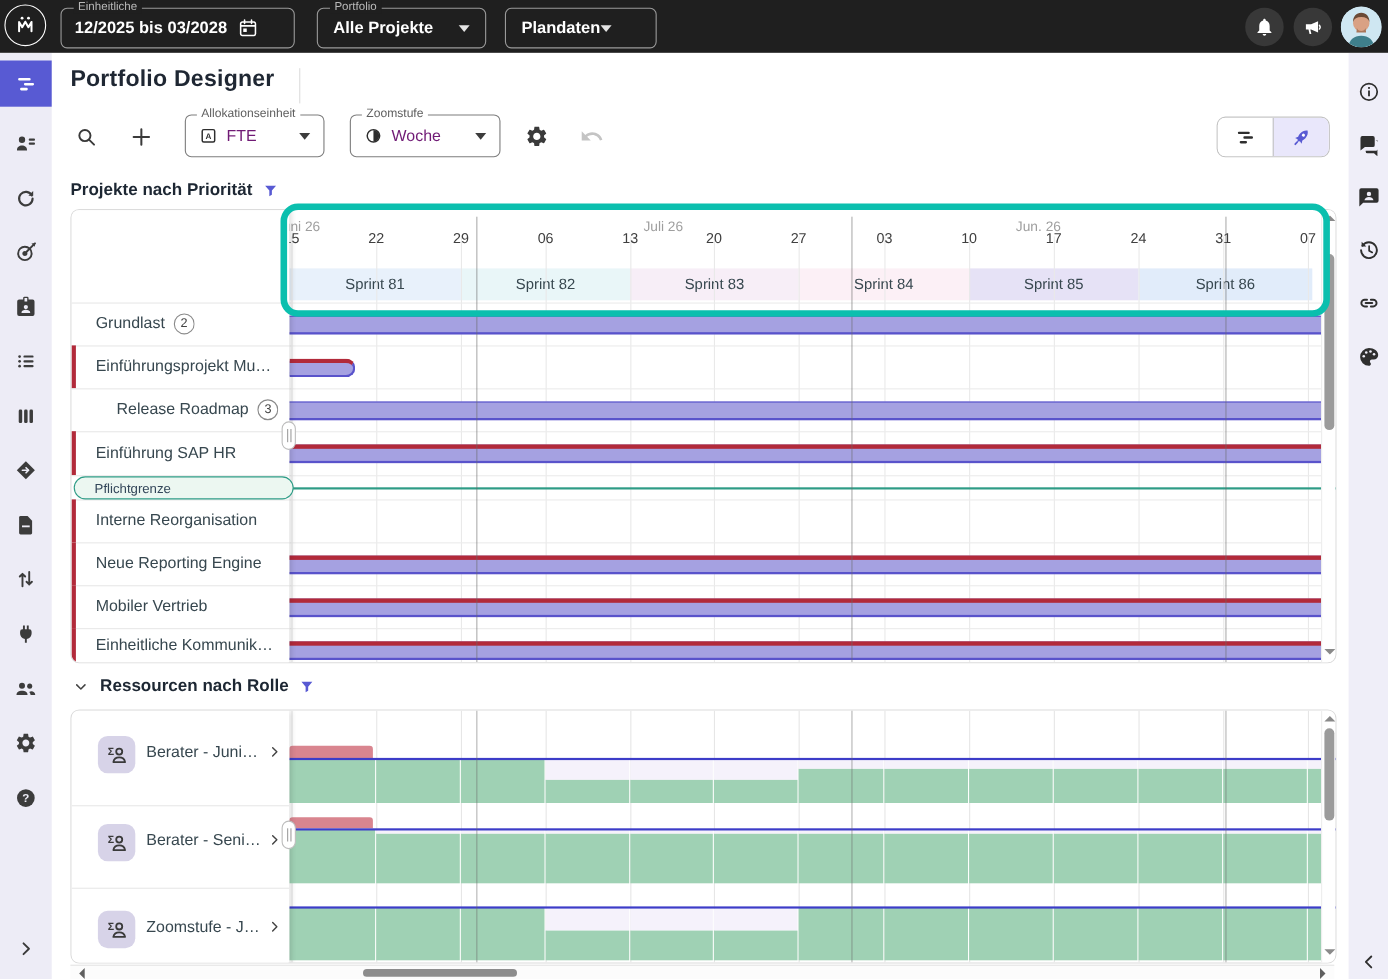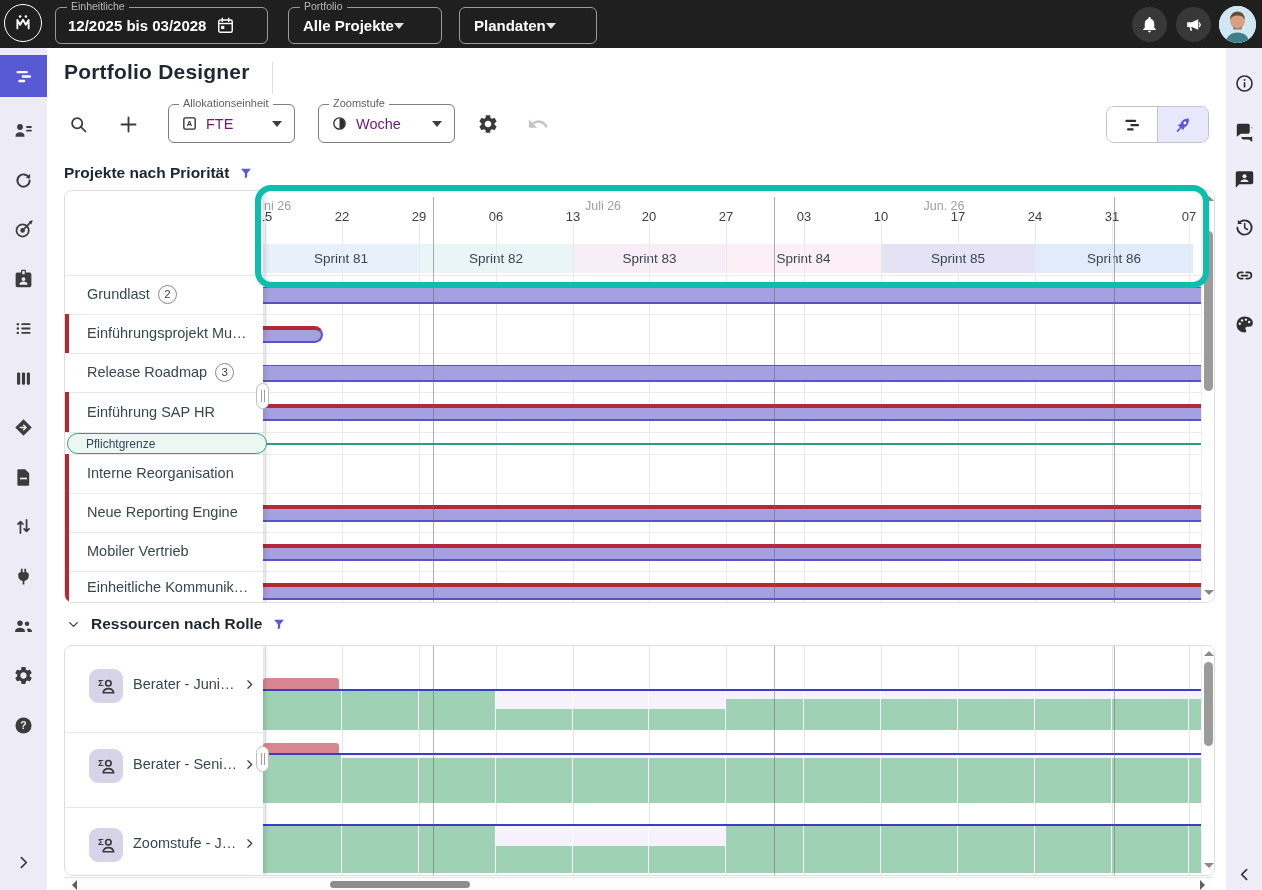--- a/index.html
+++ b/index.html
@@ -78,21 +78,21 @@
     <div class="tb-field" style="left:55px; width:213px; padding:0 12px;">
       <span class="tb-label">Einheitliche</span>
       <span class="tb-value">12/2025 bis 03/2028</span>
       <svg width="19" height="19" viewBox="0 0 24 24" style="margin-left:10px;">
         <rect x="3.5" y="5" width="17" height="15.5" rx="2" stroke="#fff" stroke-width="1.8" fill="none"></rect>
         <path d="M3.5 9.5h17" stroke="#fff" stroke-width="1.8"></path>
         <path d="M8 2.8v4M16 2.8v4" stroke="#fff" stroke-width="1.8" stroke-linecap="round"></path>
         <rect x="6.5" y="12.5" width="4" height="4" fill="#fff"></rect>
       </svg>
     </div>
-    <div class="tb-field" style="left:288px; width:154px; padding:0 14px; justify-content:flex-start;">
+    <div class="tb-field" style="left:288px; width:154px; padding:0 14px; justify-content:space-between;">
       <span class="tb-label">Portfolio</span>
       <span class="tb-value">Alle Projekte</span>
       <span class="caret-w"></span>
     </div>
     <div class="tb-field" style="left:459px; width:138px; padding:0 14px; ">
       <span class="tb-value">Plandaten</span>
       <span class="caret-w"></span>
     </div>
     <button class="cbtn" style="left:1132px;">
       <svg width="19" height="19" viewBox="0 0 24 24">
@@ -411,21 +411,21 @@
           <span style="overflow: hidden; text-overflow: ellipsis; white-space: nowrap;">Grundlast</span>
           <span class="badge">2</span>
         </div>
         <div style="position: absolute; left: 0px; top: 123px; width: 198px; height: 1px; background: rgb(232, 232, 232);"></div>
         <div style="position: absolute; left: 0px; top: 123px; width: 4px; height: 39px; background: rgb(178, 42, 58);"></div>
         <div class="row-label" style="position: absolute; top: 123px; height: 39px; line-height: 39px;">
           <span style="overflow: hidden; text-overflow: ellipsis; white-space: nowrap;">Einführungsprojekt Mu…</span>
         </div>
         <div style="position: absolute; left: 0px; top: 162px; width: 198px; height: 1px; background: rgb(232, 232, 232);"></div>
         <div class="row-label" style="position: absolute; top: 162px; height: 39px; line-height: 39px;">
-          <span style="overflow: hidden; text-overflow: ellipsis; white-space: nowrap;">Release Roadmap</span>
+          <span style="overflow: hidden; text-overflow: ellipsis; white-space: nowrap; margin-left: 19px;">Release Roadmap</span>
           <span class="badge">3</span>
         </div>
         <div style="position: absolute; left: 0px; top: 201px; width: 198px; height: 1px; background: rgb(232, 232, 232);"></div>
         <div style="position: absolute; left: 0px; top: 201px; width: 4px; height: 40px; background: rgb(178, 42, 58);"></div>
         <div class="row-label" style="position: absolute; top: 201px; height: 40px; line-height: 40px;">
           <span style="overflow: hidden; text-overflow: ellipsis; white-space: nowrap;">Einführung SAP HR</span>
         </div>
         <div style="position: absolute; left: 0px; top: 241px; width: 198px; height: 1px; background: rgb(232, 232, 232);"></div>
         <div style="position: absolute; left: 2px; top: 242px; width: 200px; height: 21px; background: rgb(236, 247, 241); border: 1.5px solid rgb(46, 156, 134); border-radius: 11px; display: flex; align-items: center; padding-left: 18px; font-size: 12px; color: rgb(51, 71, 90); z-index: 5;">Pflichtgrenze</div>
         <div style="position: absolute; left: 0px; top: 263px; width: 198px; height: 1px; background: rgb(232, 232, 232);"></div>

